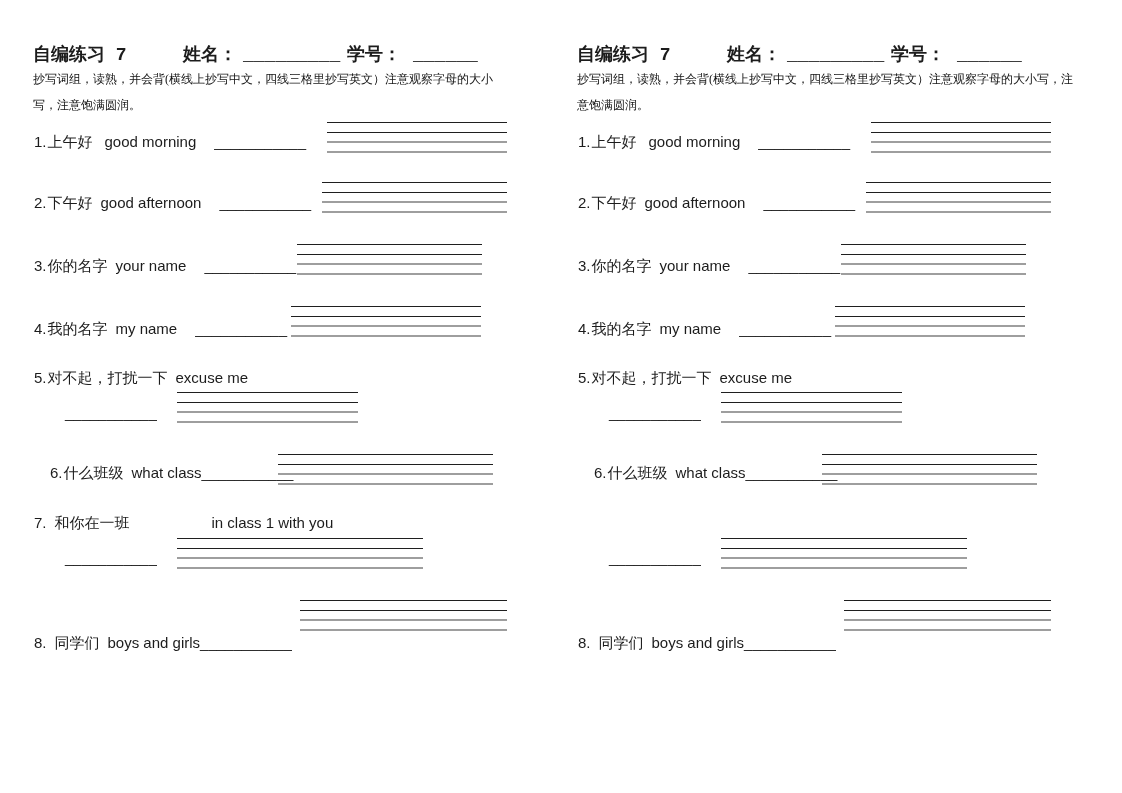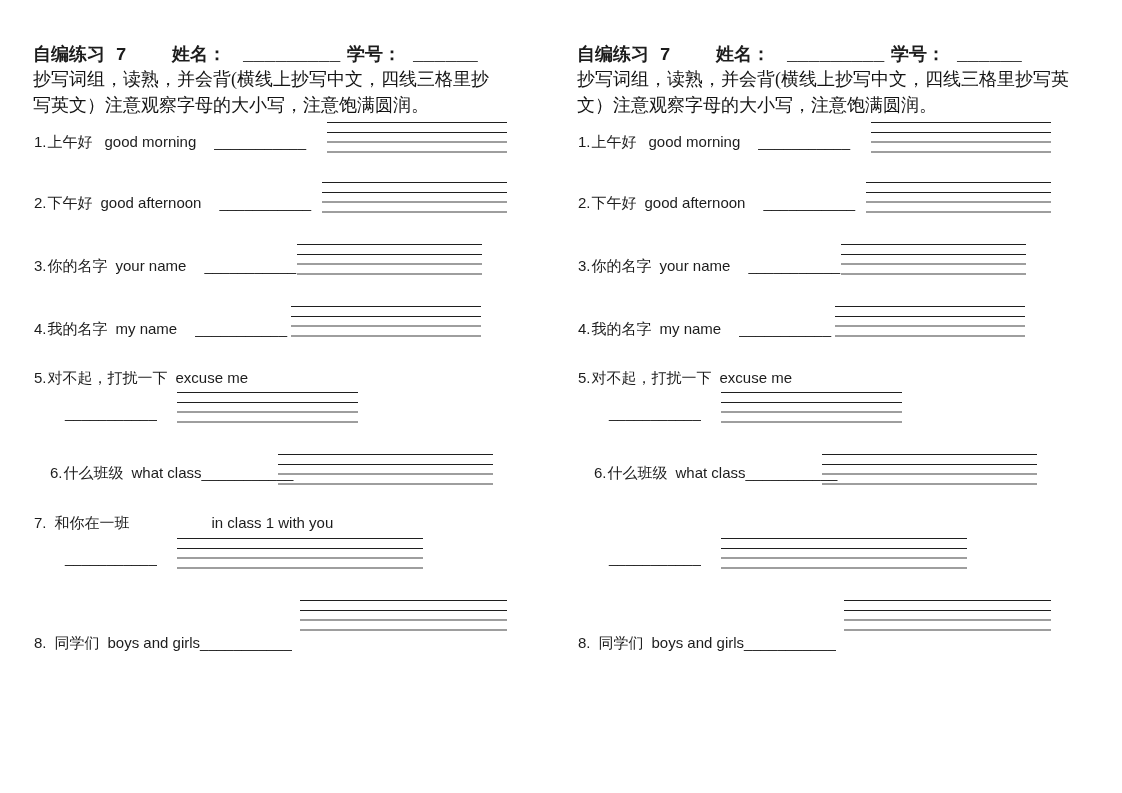--- a/index.html
+++ b/index.html
@@ -12,28 +12,28 @@
   .col { position:absolute; top:0; width:535px; height:793px; }
   .col.left  { left:28px; }
   .col.right { left:572px; }
 
   
   .hdr { position:absolute; top:44px; left:0; width:100%; height:24px;
          font-weight:bold; font-size:18px; line-height:22px;
          font-family:"Liberation Serif", serif; white-space:nowrap; }
   .hdr span { position:absolute; top:0;font-family:Liberation Mono, monospace; }
   .hdr .title      { left:5px; }
-  .hdr .name-label { left:144px; }
+  .hdr .name-label { left:155px; }
   .hdr .name-blank { left:215px; letter-spacing:0; }
   .hdr .id-label   { left:319px; }
   .hdr .id-blank   { left:385px; }
 
   
   .instr { position:absolute; top:66px; left:5px;
-           font-size:18px; line-height:26px;
+           font-size:12px; line-height:26px;
            font-family:"Liberation Serif", serif; color:#141414;
            word-break:break-all; }
   .col.left  .instr { width:466px; }
   .col.right .instr { width:503px; }
 
   
   .trow { position:absolute; left:6px; white-space:nowrap;
           font-size:15px; line-height:21px; }
   .trow .num   { font-family:"Liberation Sans", sans-serif; }
   .trow .cn    { font-family:"Liberation Serif", serif; margin-left:1px; }

